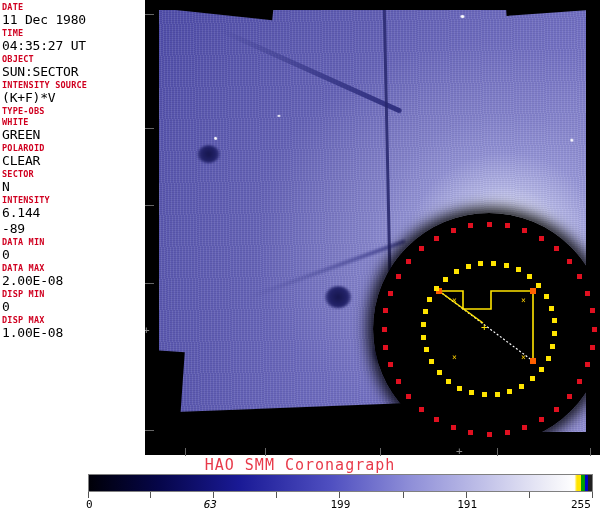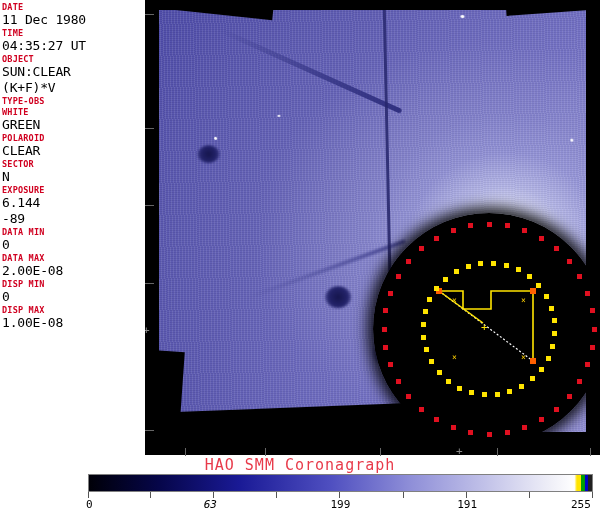--- a/index.html
+++ b/index.html
@@ -115,42 +115,43 @@
       <div class="meta-row">
         <span class="meta-label">DATE</span>
         <span class="meta-value">11 Dec 1980</span>
       </div>
       <div class="meta-row">
         <span class="meta-label">TIME</span>
         <span class="meta-value">04:35:27 UT</span>
       </div>
       <div class="meta-row">
         <span class="meta-label">OBJECT</span>
-        <span class="meta-value">SUN:CLEAR</span>
-      </div>
-      <div class="meta-row">
+        <span class="meta-value">SUN:SECTOR</span>
+      </div>
+      <div class="meta-row">
+        <span class="meta-label">INTENSITY SOURCE</span>
         <span class="meta-value">(K+F)*V</span>
       </div>
       <div class="meta-row">
         <span class="meta-label">TYPE-OBS</span>
       </div>
       <div class="meta-row">
         <span class="meta-label">WHITE</span>
         <span class="meta-value">GREEN</span>
       </div>
       <div class="meta-row">
         <span class="meta-label">POLAROID</span>
         <span class="meta-value">CLEAR</span>
       </div>
       <div class="meta-row">
         <span class="meta-label">SECTOR</span>
         <span class="meta-value">N</span>
       </div>
       <div class="meta-row">
-        <span class="meta-label">EXPOSURE</span>
+        <span class="meta-label">INTENSITY</span>
         <span class="meta-value">6.144</span>
       </div>
       <div class="meta-row">
         <span class="meta-value">-89</span>
       </div>
       <div class="meta-row">
         <span class="meta-label">DATA MIN</span>
         <span class="meta-value">0</span>
       </div>
       <div class="meta-row">

